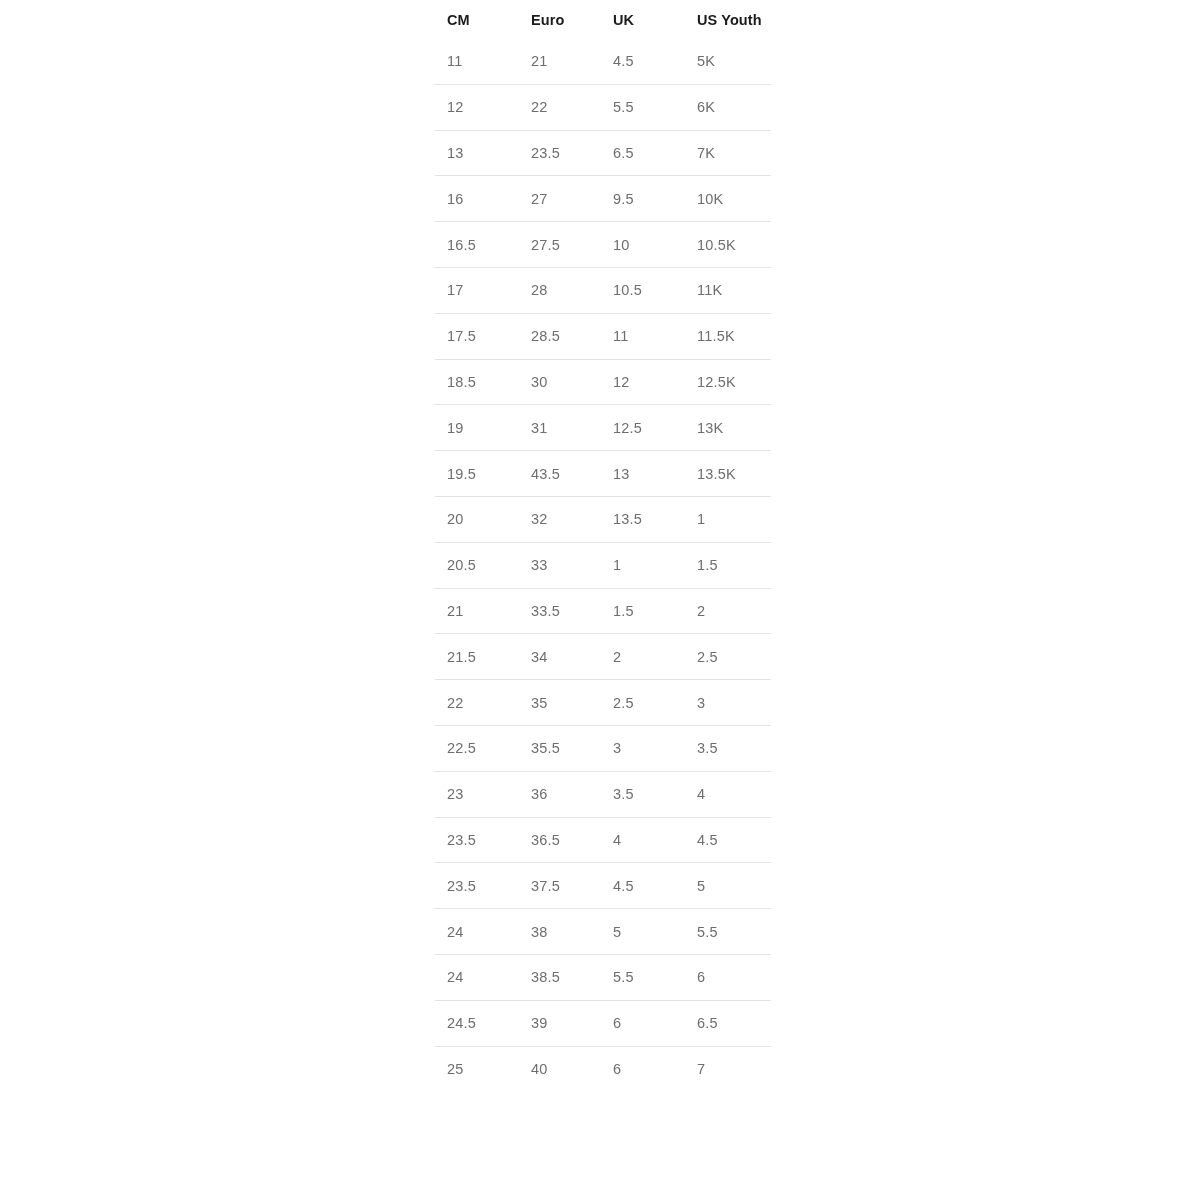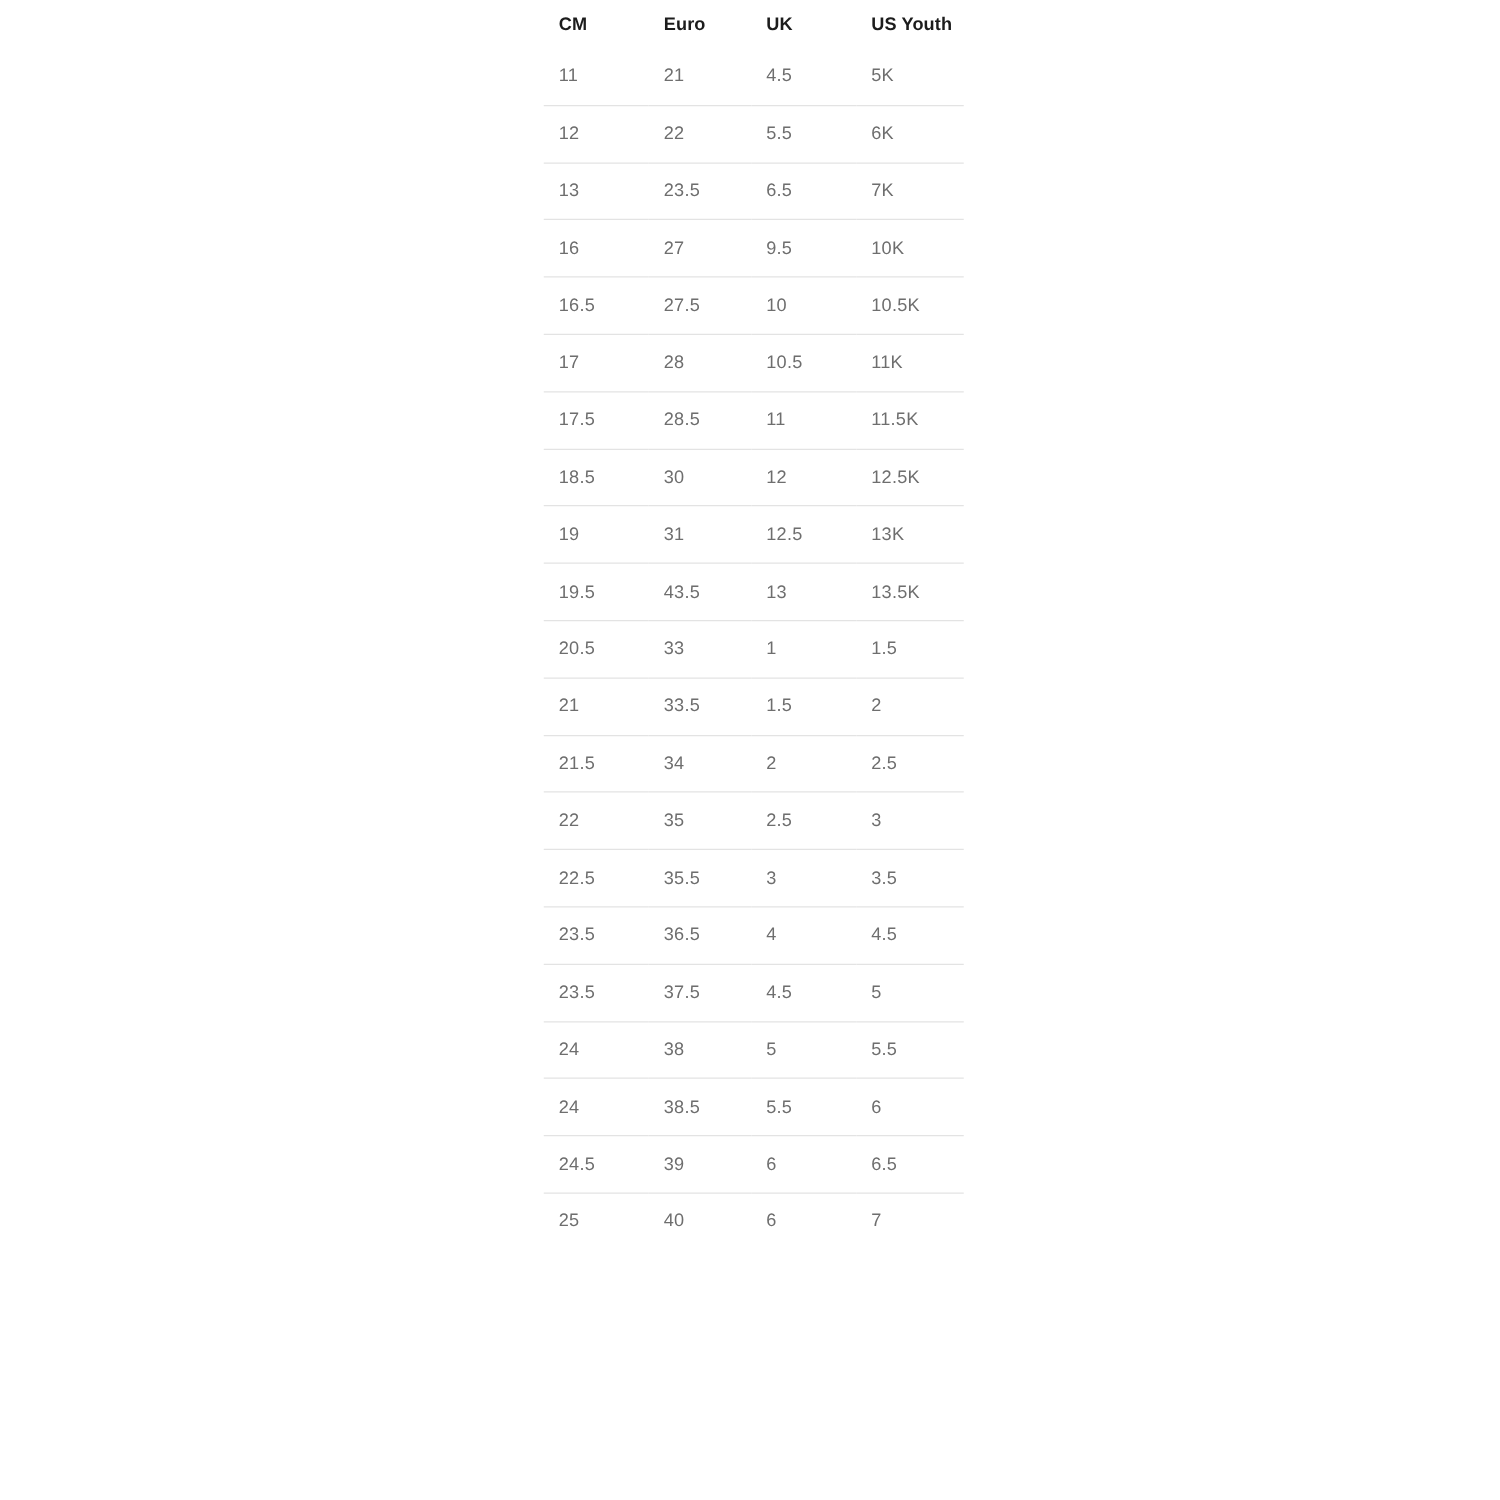--- a/index.html
+++ b/index.html
@@ -137,20 +137,26 @@
           <td>12.5</td>
           <td>13K</td>
         </tr>
         <tr>
           <td>19.5</td>
           <td>43.5</td>
           <td>13</td>
           <td>13.5K</td>
         </tr>
         <tr>
+          <td>20</td>
+          <td>32</td>
+          <td>13.5</td>
+          <td>1</td>
+        </tr>
+        <tr>
           <td>20.5</td>
           <td>33</td>
           <td>1</td>
           <td>1.5</td>
         </tr>
         <tr>
           <td>21</td>
           <td>33.5</td>
           <td>1.5</td>
           <td>2</td>
@@ -167,20 +173,26 @@
           <td>2.5</td>
           <td>3</td>
         </tr>
         <tr>
           <td>22.5</td>
           <td>35.5</td>
           <td>3</td>
           <td>3.5</td>
         </tr>
         <tr>
+          <td>23</td>
+          <td>36</td>
+          <td>3.5</td>
+          <td>4</td>
+        </tr>
+        <tr>
           <td>23.5</td>
           <td>36.5</td>
           <td>4</td>
           <td>4.5</td>
         </tr>
         <tr>
           <td>23.5</td>
           <td>37.5</td>
           <td>4.5</td>
           <td>5</td>

